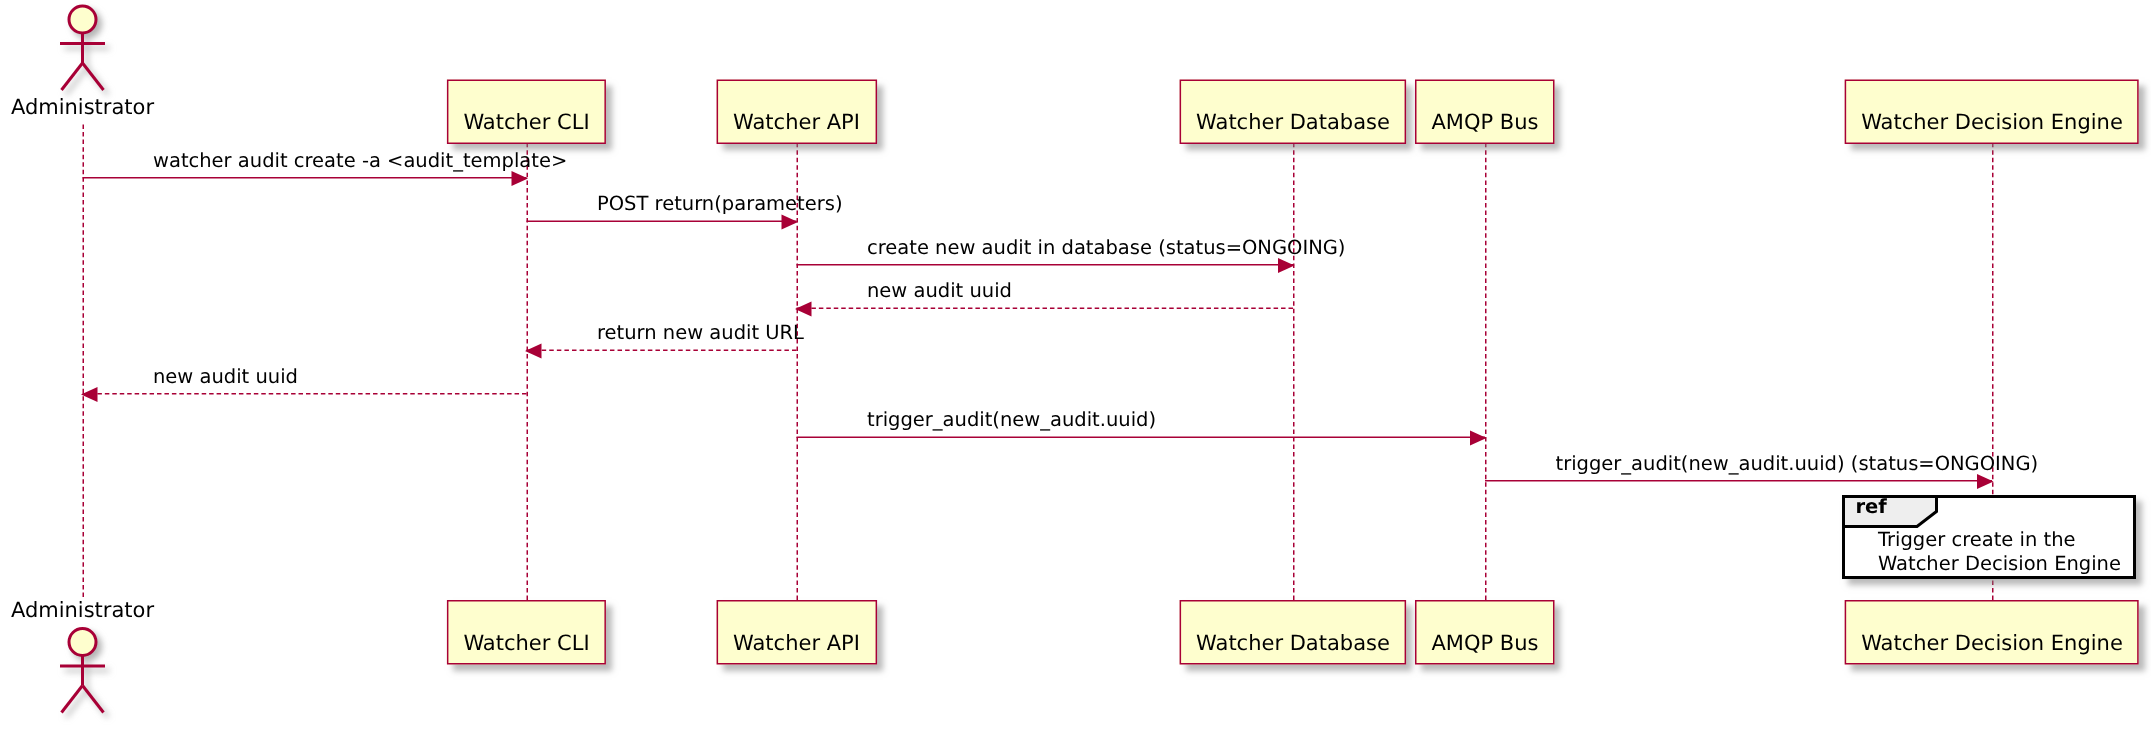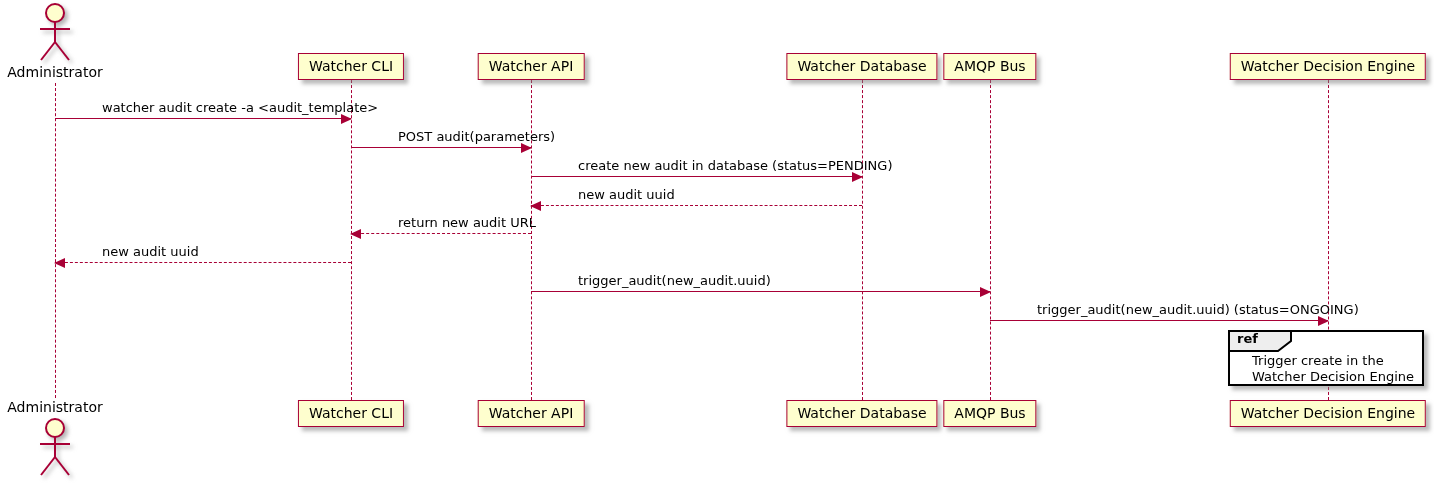--- a/index.html
+++ b/index.html
@@ -6,21 +6,21 @@
   .canvas {
     position:relative; width:1434px; height:486px; background:#ffffff;
     font-family:"DejaVu Sans", sans-serif; overflow:hidden; color:#000000;
   }
   .lifeline {
     position:absolute; width:0; border-left:1px dashed #A80036;
   }
   .pbox {
     position:absolute; transform:translateX(-50%);
     background:#FEFECE; border:1.6px solid #A80036;
-    padding:4px 10px 5px 10px; font-size:14px; white-space:nowrap;
+    padding:20px 10px 5px 10px; font-size:14px; white-space:nowrap;
     box-shadow:4px 4px 4px rgba(130,130,130,0.55);
   }
   .actor-label {
     position:absolute; transform:translateX(-50%);
     font-size:14px; white-space:nowrap;
   }
   .actor-svg { position:absolute; filter:drop-shadow(3px 3px 2px rgba(130,130,130,0.6)); }
   .msg { position:absolute; height:0; }
   .msg .mline { position:absolute; left:0; right:0; top:0; border-top:1.3px solid #A80036; }
   .msg.dashed .mline { border-top:1px dashed #A80036; }
@@ -73,26 +73,26 @@
   <div class="pbox" style="left:862px;  top:53px">Watcher Database</div>
   <div class="pbox" style="left:990px;  top:53px">AMQP Bus</div>
   <div class="pbox" style="left:1328px; top:53px">Watcher Decision Engine</div>
 
   <div class="msg solid dir-right" style="left:55px; top:118px; width:296px">
     <span class="mlabel">watcher audit create -a &lt;audit_template&gt;</span>
     <div class="mline"></div>
     <div class="arrowhead"></div>
   </div>
   <div class="msg solid dir-right" style="left:351px; top:147px; width:180px">
-    <span class="mlabel">POST audit(parameters)</span>
+    <span class="mlabel">POST return(parameters)</span>
     <div class="mline"></div>
     <div class="arrowhead"></div>
   </div>
   <div class="msg solid dir-right" style="left:531px; top:176px; width:331px">
-    <span class="mlabel">create new audit in database (status=PENDING)</span>
+    <span class="mlabel">create new audit in database (status=ONGOING)</span>
     <div class="mline"></div>
     <div class="arrowhead"></div>
   </div>
   <div class="msg dashed dir-left" style="left:531px; top:205px; width:331px">
     <span class="mlabel">new audit uuid</span>
     <div class="mline"></div>
     <div class="arrowhead"></div>
   </div>
   <div class="msg dashed dir-left" style="left:351px; top:233px; width:180px">
     <span class="mlabel">return new audit URL</span>

